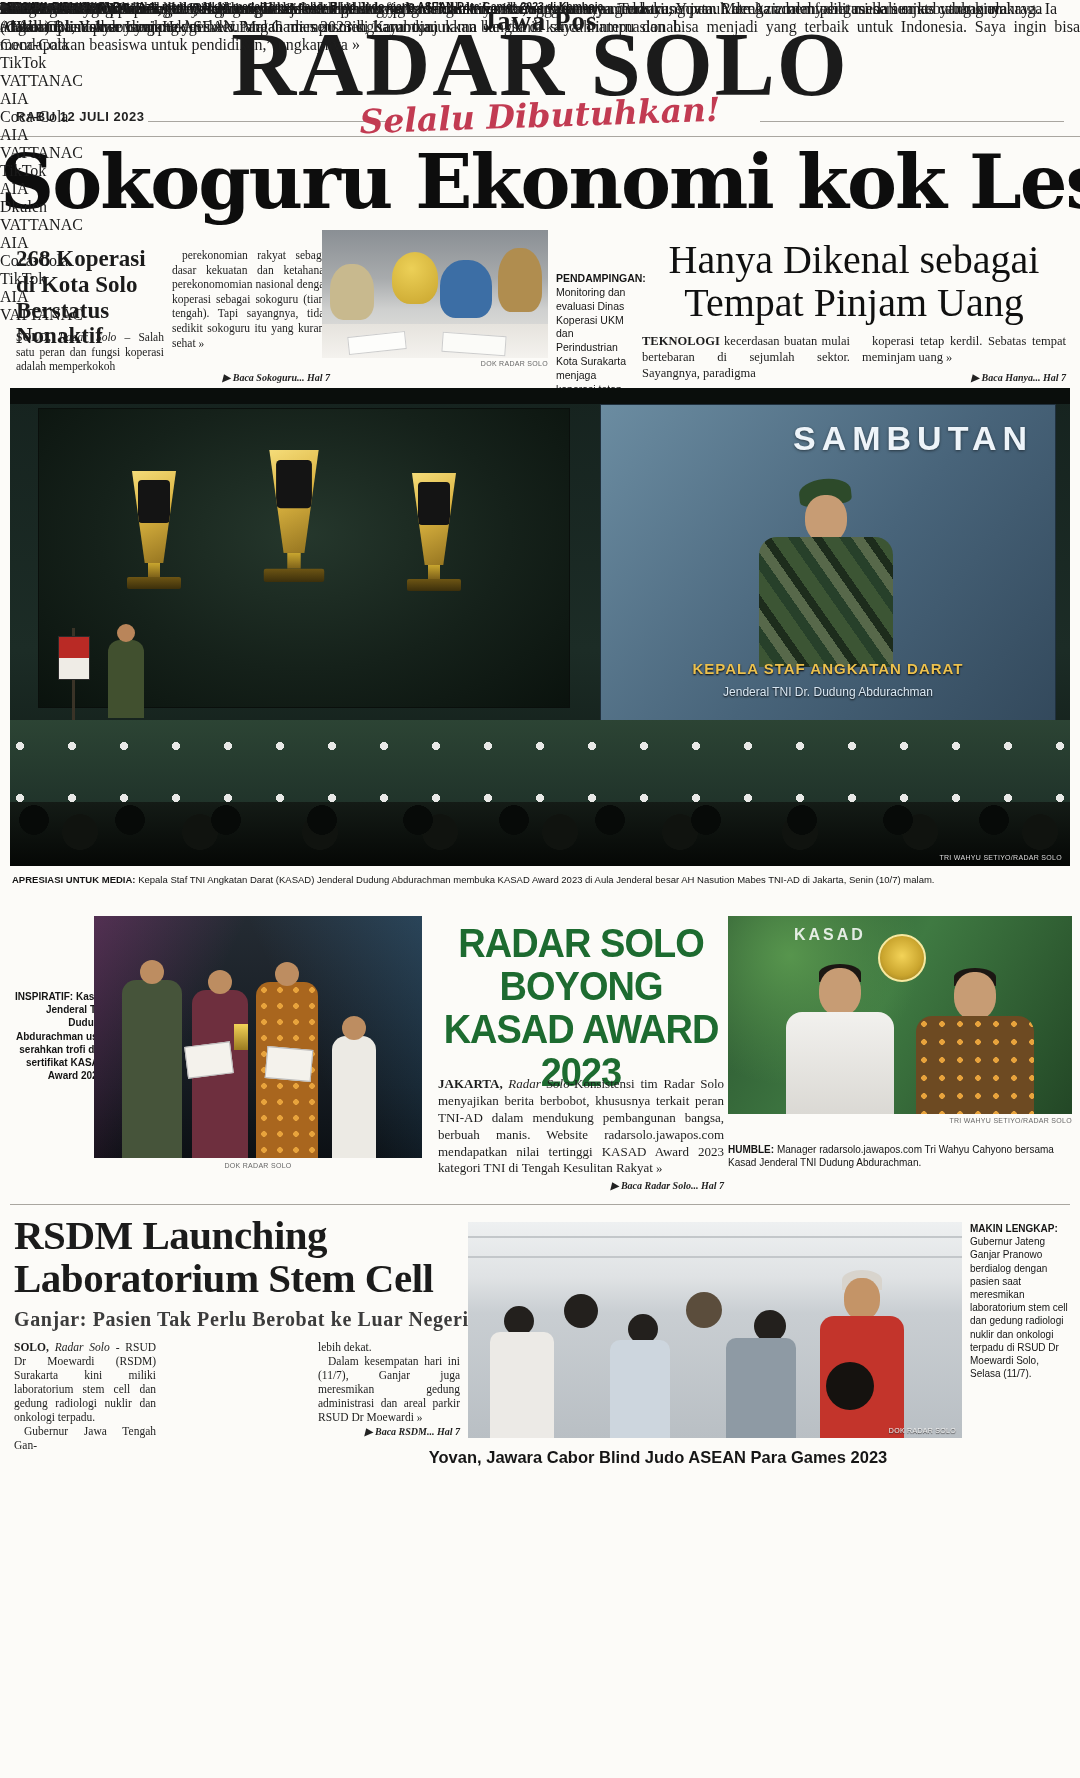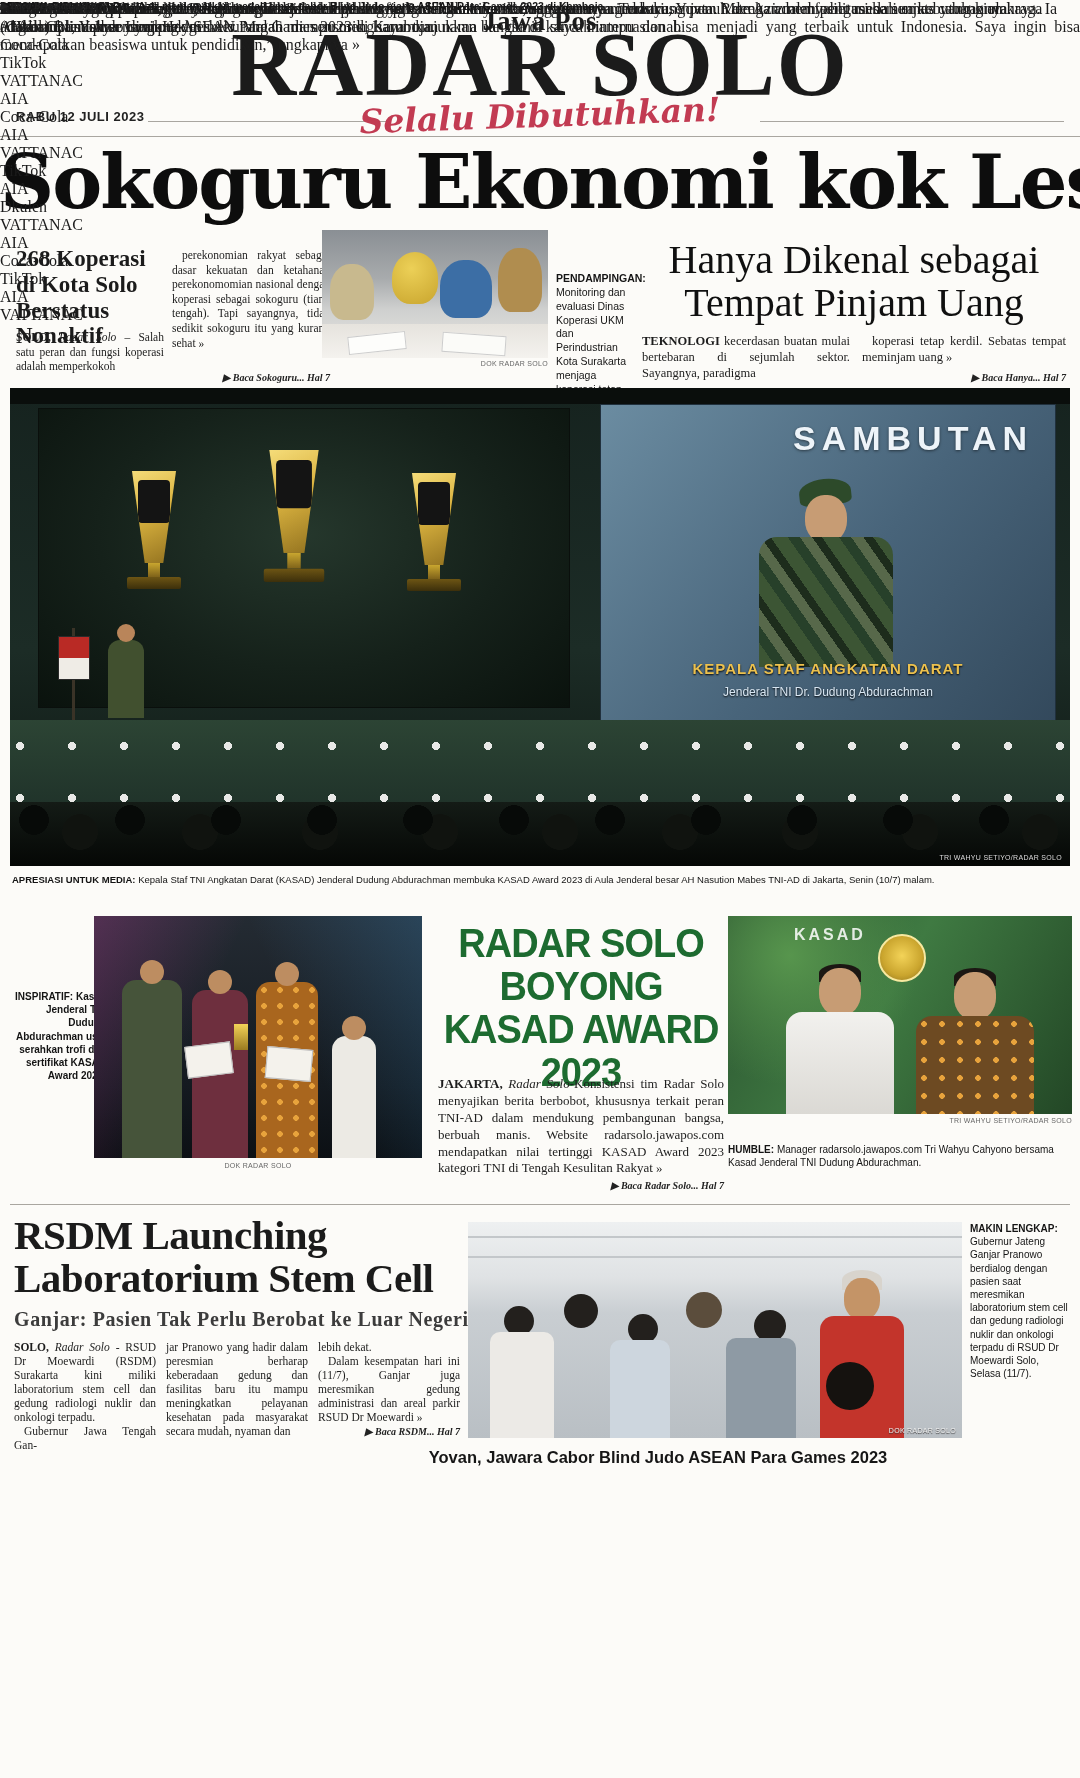--- a/index.html
+++ b/index.html
@@ -326,21 +326,20 @@
   <div class="abs cap caption2"><span>HUMBLE:</span><span style="font-weight:normal"> Manager radarsolo.jawapos.com Tri Wahyu Cahyono bersama Kasad Jenderal TNI Dudung Abdurachman.</span></div>
 
   <div class="hairline divider-mid"></div>
 
   <div class="abs rsdm-head">RSDM Launching Laboratorium Stem Cell</div>
   <div class="abs rsdm-sub">Ganjar: Pasien Tak Perlu Berobat ke Luar Negeri</div>
   <div class="abs rsdm-col rsdm-c1">
     <p class="bt" style="font-size:inherit;line-height:inherit"><b>SOLO,</b><i> Radar Solo</i><span> - RSUD Dr Moewardi (RSDM) Surakarta kini miliki laboratorium stem cell dan gedung radiologi nuklir dan onkologi terpadu.</span></p>
     <p class="bt" style="font-size:inherit;line-height:inherit">Gubernur Jawa Tengah Gan-</p>
   </div>
-  <p class="abs bt rsdm-col rsdm-c2" style="font-size:11.5px;line-height:1.22">jar Pranowo yang hadir dalam peresmian berharap keberadaan gedung dan fasilitas baru itu mampu meningkatkan pelayanan kesehatan pada masyarakat secara mudah, nyaman dan</p>
   <div class="abs rsdm-col rsdm-c3">
     <p class="bt" style="font-size:inherit;line-height:inherit">lebih dekat.</p>
     <p class="bt" style="font-size:inherit;line-height:inherit">Dalam kesempatan hari ini (11/7), Ganjar juga meresmikan gedung administrasi dan areal parkir RSUD Dr Moewardi »</p>
     <div class="more rsdm-more">▶ Baca RSDM... Hal 7</div>
   </div>
 
   <div class="abs photo-rsdm">
     <div class="ceil-line" style="top:14px"></div>
     <div class="ceil-line" style="top:34px"></div>
     <div class="headdot" style="left:36px;top:84px;width:30px;height:30px"></div>

